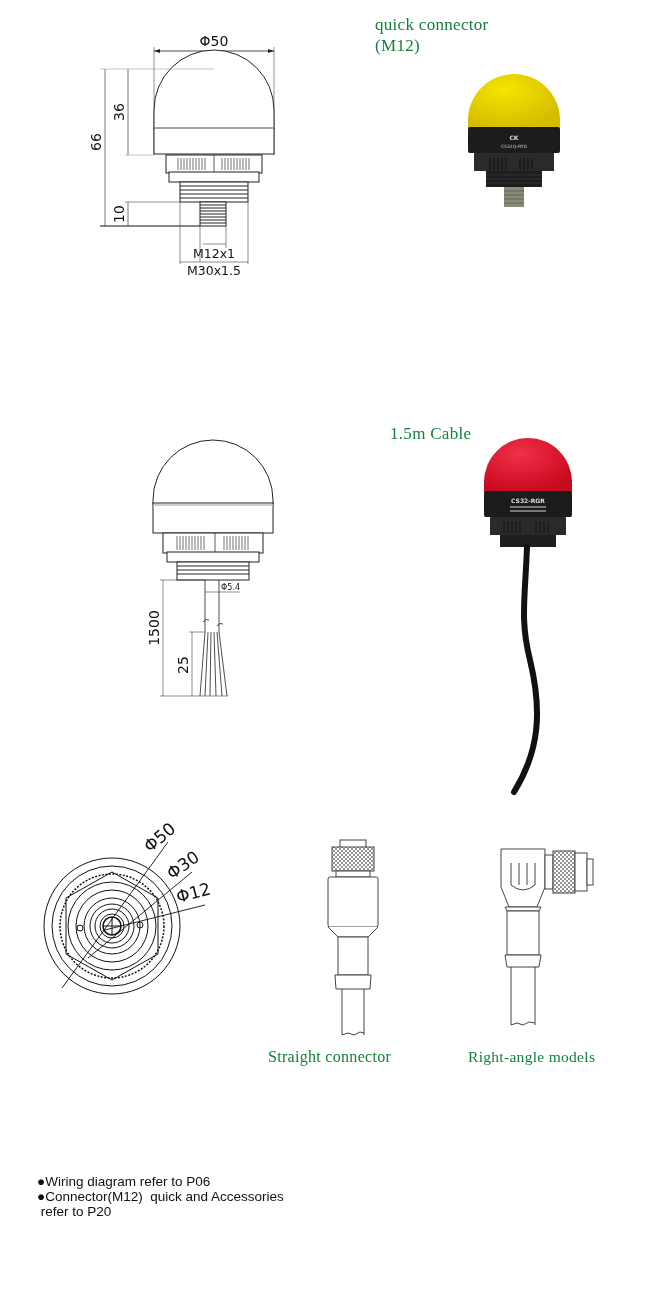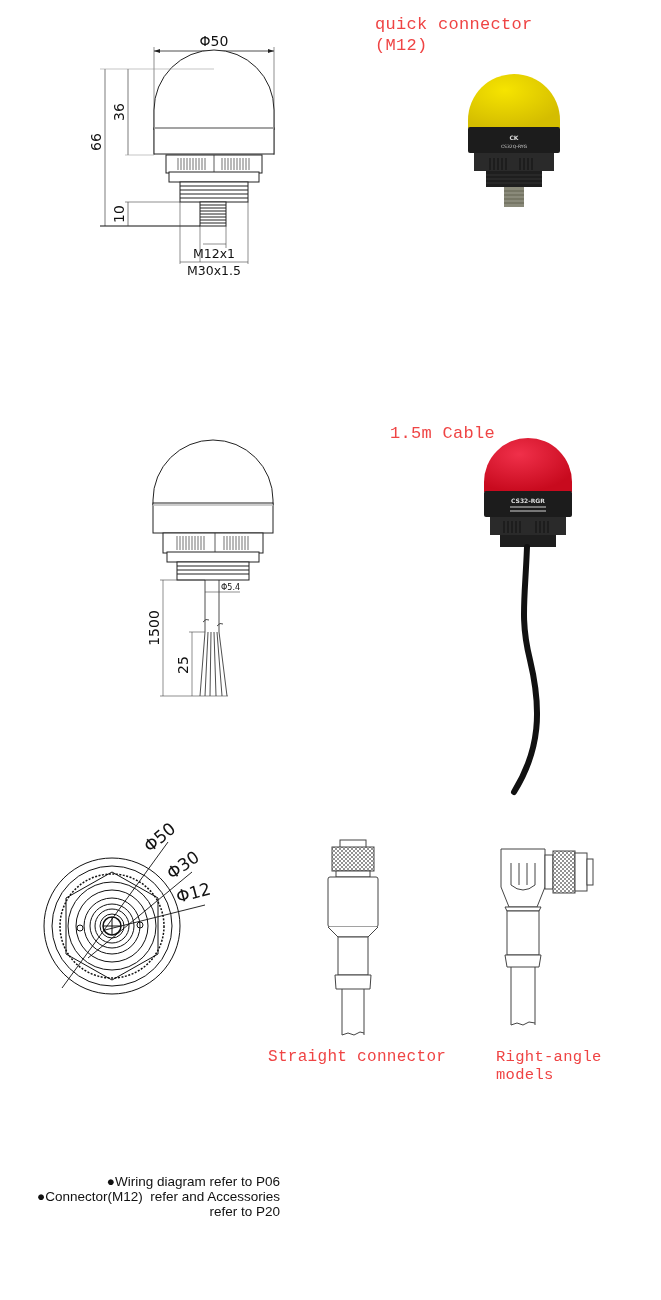--- a/index.html
+++ b/index.html
@@ -1,22 +1,22 @@
 <!DOCTYPE html>
 <html><head>
 <meta charset="utf-8">
 <style>
   html, body { margin: 0; padding: 0; background: #ffffff; }
   body { width: 661px; height: 1300px; position: relative; overflow: hidden; font-family: "DejaVu Sans", sans-serif; color: #222; }
   .abs { position: absolute; }
   svg { position: absolute; overflow: visible; }
-  .caption { font-family: Liberation Mono, monospace; color: #ef4444; font-size: 16px; letter-spacing: 0.3px; }
+  .caption { font-family: Liberation Serif, serif; color: #15803d; font-size: 16px; letter-spacing: 0.3px; }
   .dim { font-family: "DejaVu Sans", sans-serif; fill: #111; }
   .notes { font-family: "Liberation Sans", sans-serif; font-size: 13.5px; color: #111; line-height: 15px; }
-  .notes div { white-space: pre; text-align: right; }
+  .notes div { white-space: pre; }
 </style>
 </head>
 <body>
 
 <svg width="661" height="300" style="left:0;top:0;" viewBox="0 0 661 300">
 
   <line x1="154" y1="51" x2="274" y2="51" stroke="#222" stroke-width="0.8"></line>
   <polygon points="154,51 160,49 160,53" fill="#222"></polygon>
   <polygon points="274,51 268,49 268,53" fill="#222"></polygon>
   <line x1="154" y1="47" x2="154" y2="155" stroke="#444" stroke-width="0.6"></line>
@@ -298,19 +298,19 @@
     <path d="M10,62 L46,62 L44,66 L12,66 Z"></path>
     <rect x="12" y="66" width="32" height="44"></rect>
     <path d="M10,110 L46,110 L44,122 L12,122 Z"></path>
     <line x1="16" y1="122" x2="16" y2="180"></line>
     <line x1="40" y1="122" x2="40" y2="180"></line>
     <path d="M16,180 l6,-2 l6,2 l6,-3 l6,1" fill="none"></path>
   </g>
 </svg>
 
 <div class="abs caption" style="left:268px; top:1048px; font-size:16px;">Straight connector</div>
-<div class="abs caption" style="left:496px; top:1048px; font-size:15.5px;">Right-angle models</div>
+<div class="abs caption" style="left:468px; top:1048px; font-size:15.5px;">Right-angle models</div>
 
 <div class="abs notes" style="left:37px; top:1174px;">
   <div>●Wiring diagram refer to P06</div>
-  <div>●Connector(M12)  refer and Accessories</div>
+  <div>●Connector(M12)  quick and Accessories</div>
   <div> refer to P20</div>
 </div>
 
 </body></html>

